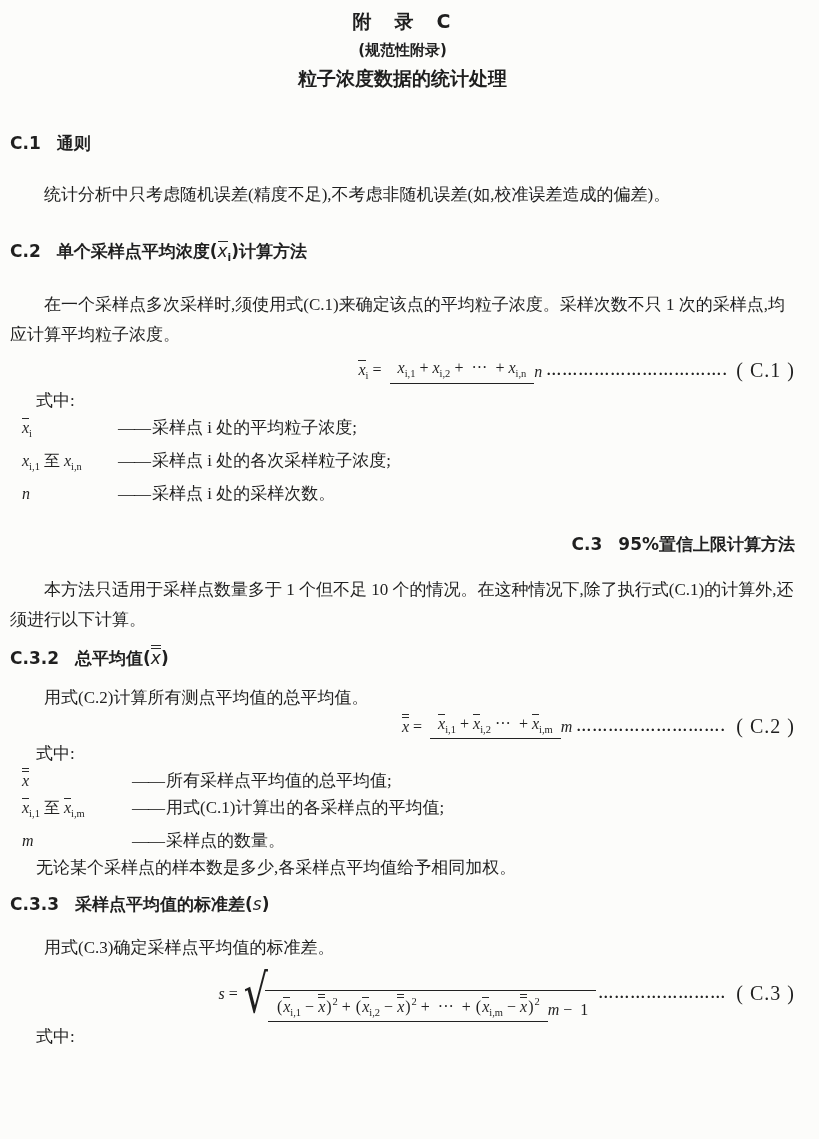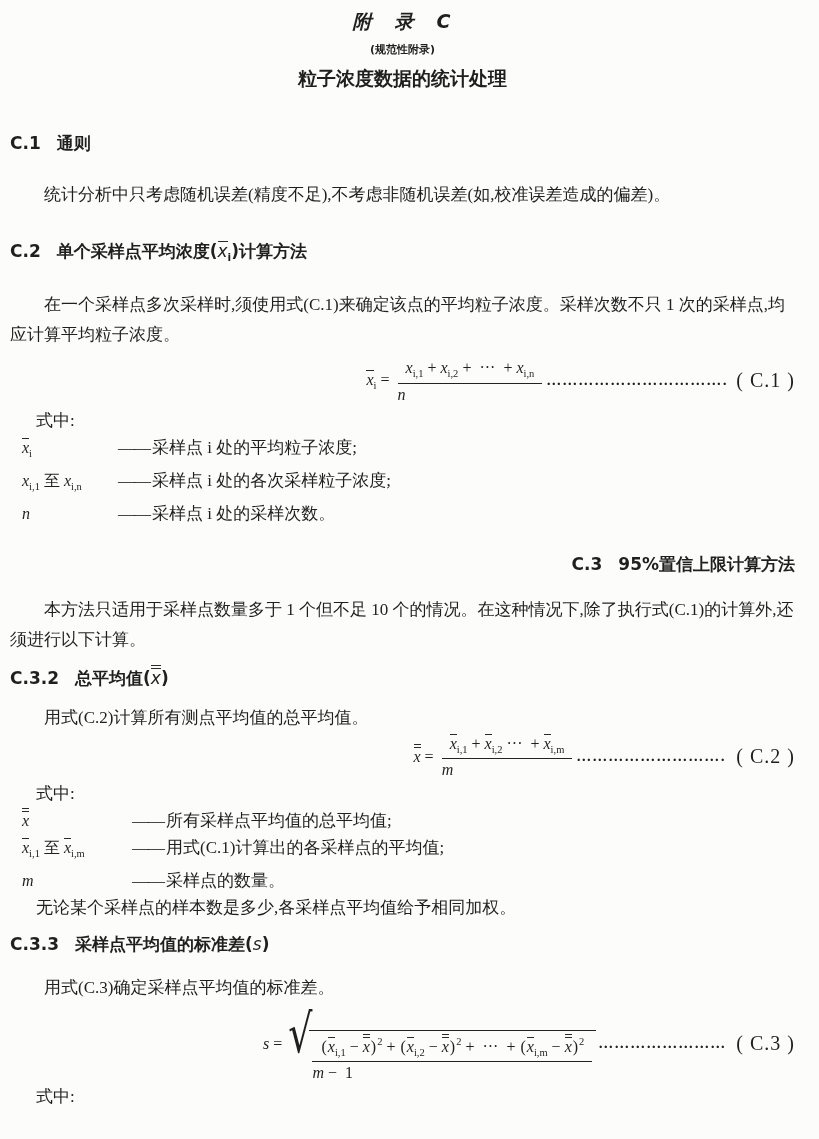--- a/index.html
+++ b/index.html
@@ -4,22 +4,22 @@
 <style>
   html,body { margin:0; padding:0; background:#e8e8e8; }
   .page {
     position:relative; width:819px; height:1139px; margin:0 auto;
     background:#fcfcfa; color:#1f1f1f; overflow:hidden; box-sizing:border-box;
     padding:6px 24px 0 10px;
     font-family:"Liberation Serif","DejaVu Serif",serif; font-size:17px;
   }
   
   .doc-title { text-align:center; font-family:"DejaVu Sans","Liberation Sans",sans-serif; font-weight:700; }
-  .doc-title .l1 { font-size:19px; line-height:30px; letter-spacing:2px;font-style:italic; }
-  .doc-title .l2 { font-size:11px; line-height:28px; }
+  .doc-title .l1 { font-size:19px; line-height:30px; letter-spacing:2px; }
+  .doc-title .l2 { font-size:15px; line-height:28px; }
   .doc-title .l3 { font-size:19px; line-height:28px; }
   
   .heading { font-family:"DejaVu Sans","Liberation Sans",sans-serif; font-weight:700; font-size:17px; line-height:22px; }
   .heading .hno { margin-right:16px; }
   .heading .hmath .b, .heading .hmath .op { font-weight:400; }
   
   .para { margin:0; text-indent:2em; line-height:30px; }
   .where { margin-left:26px; line-height:26px; }
   .note  { margin-left:26px; line-height:27px; }
   
@@ -33,21 +33,21 @@
   .fmath, .num, .den, .def-term { font-size:16px; }
   .t { white-space:nowrap; }
   .b { font-style:italic; display:inline-block; line-height:1.05; }
   .bar1 { border-top:1.4px solid #2a2a2a; padding-top:1px; }
   .bar2 { position:relative; border-top:1.4px solid #2a2a2a; padding-top:1px; }
   .bar2::after { content:""; position:absolute; left:0; right:0; top:-4px; border-top:1.4px solid #2a2a2a; }
   sub { font-size:10.5px; letter-spacing:0; }
   sup { font-size:10.5px; }
   .op { font-style:normal; margin:0 4px; }
   .op.par { margin:0 1px; }
-  .frac { display:inline-flex; flex-direction:column; align-items:flex-start; vertical-align:middle; margin:0 4px; }
+  .frac { display:inline-flex; flex-direction:row; align-items:center; vertical-align:middle; margin:0 4px; }
   .frac .num { border-bottom:1.4px solid #222; padding:1px 8px 3px; white-space:nowrap; text-align:center; }
   .frac .den { padding-top:2px; white-space:nowrap; }
   .formula-row { display:flex; justify-content:flex-end; align-items:center; }
   .leader { overflow:hidden; white-space:nowrap; letter-spacing:1px; font-weight:700; font-size:15px; color:#222; }
   .eqlabel { font-size:20px; letter-spacing:1px; white-space:nowrap; margin-left:10px; }
   .sqrt { display:inline-flex; align-items:flex-start; margin:0 2px; }
   .radical { font-family:"DejaVu Sans",sans-serif; font-size:38px; line-height:1; transform:scaleY(1.4); transform-origin:top; margin:2px -3px 0 0; font-weight:400; }
   .sqrt-body { border-top:1.6px solid #222; padding:4px 4px 0 3px; margin-top:25px; }
   .sqrt-body .frac { margin:0; }
   

